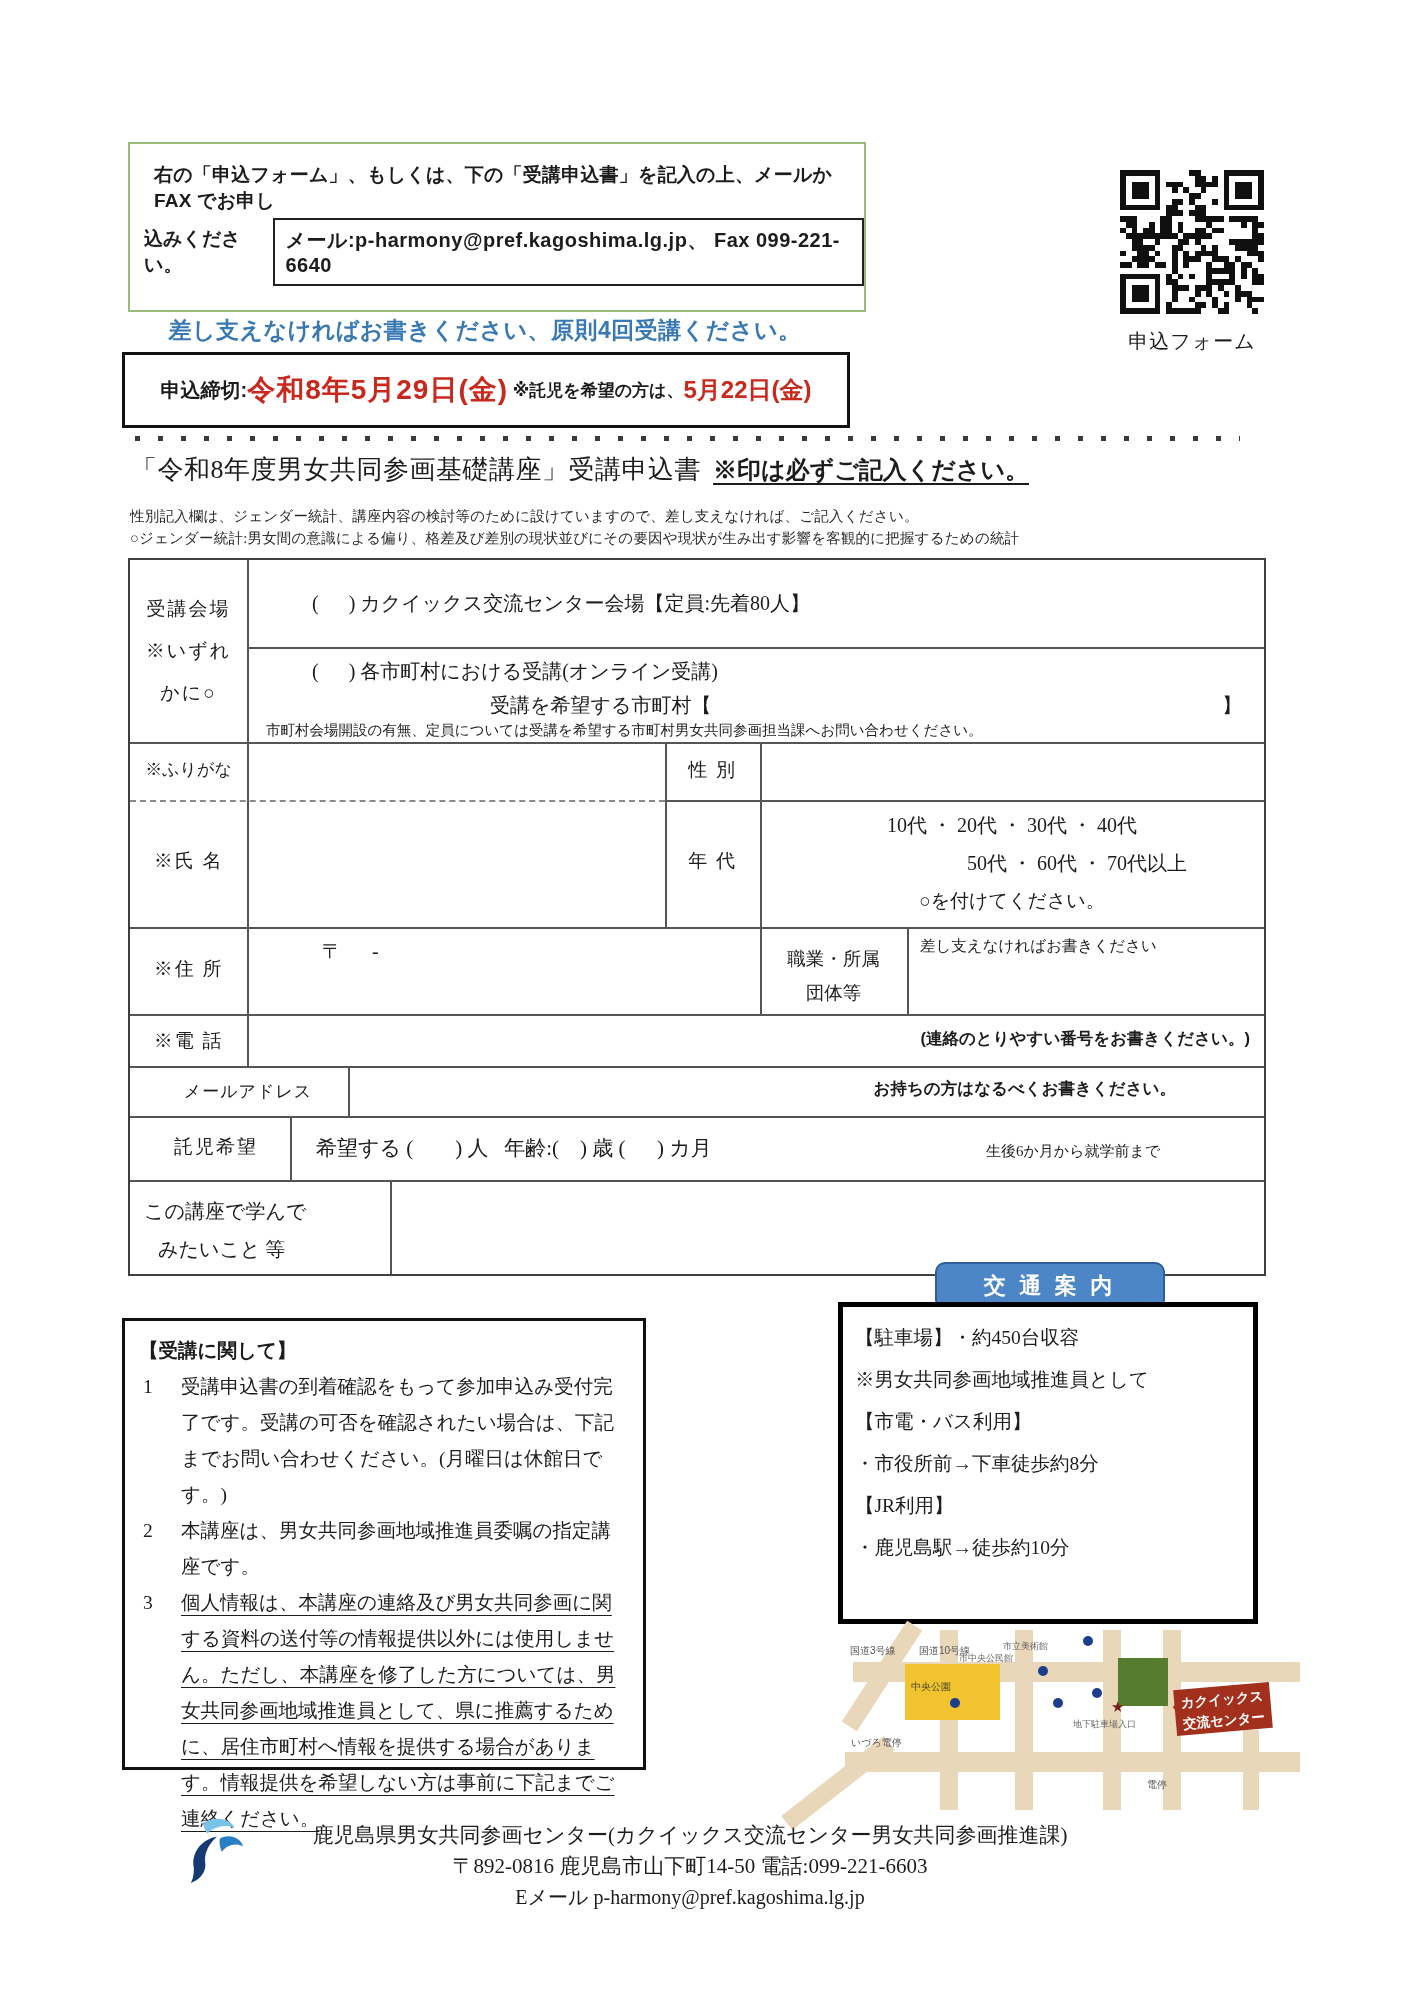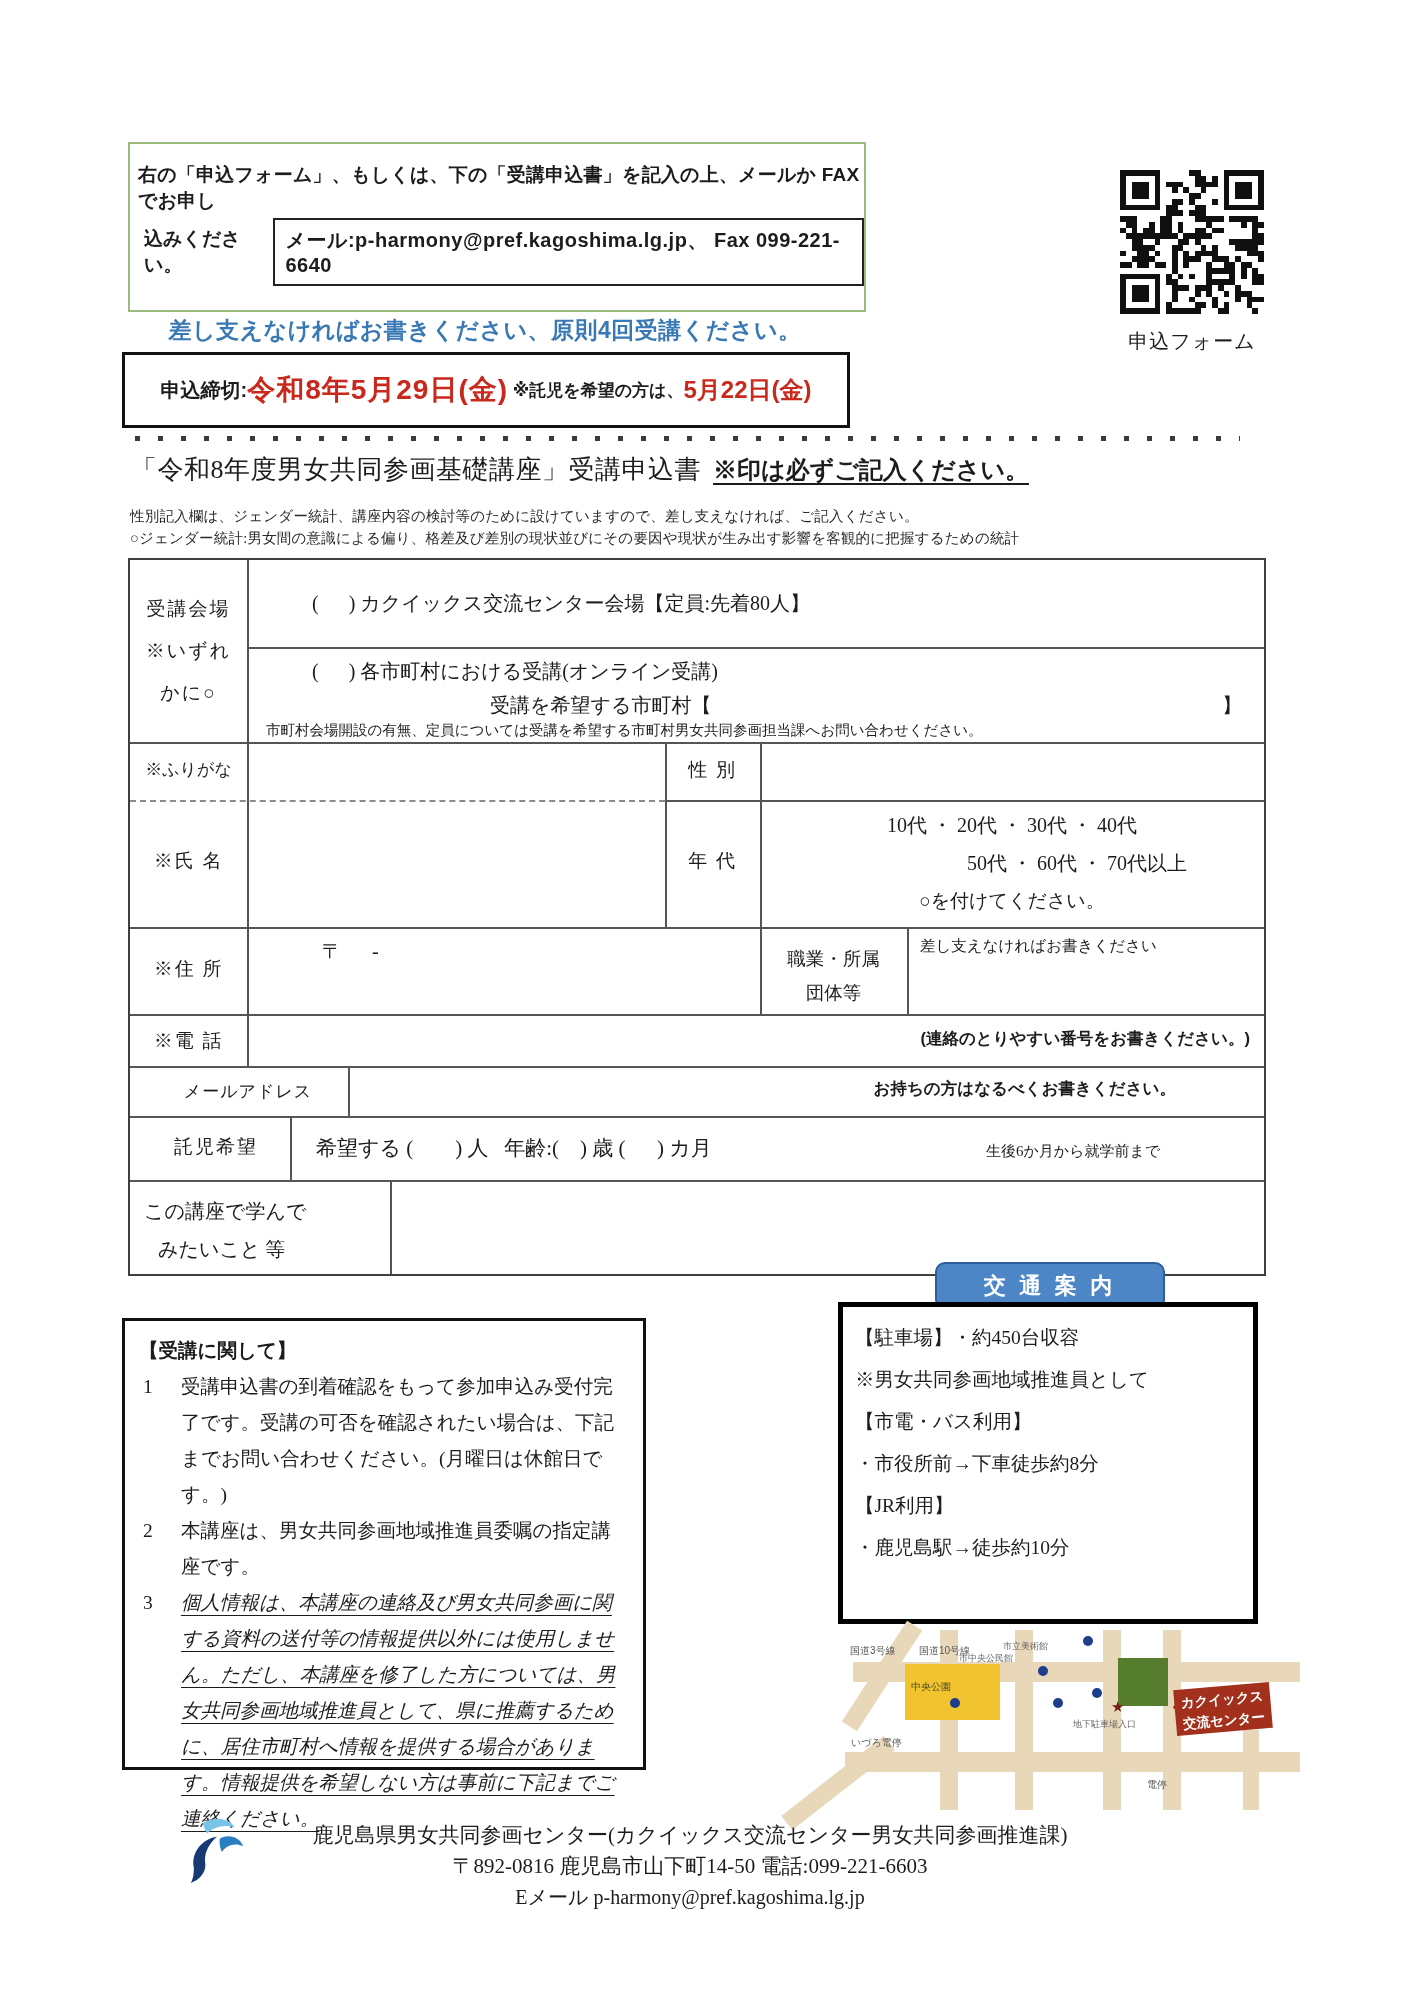--- a/index.html
+++ b/index.html
@@ -51,21 +51,21 @@
   .tbl-txt{font-size:20px;}
   .tbl-small{font-size:14.5px;color:#222;}
   .note-bold{font-family:"Liberation Sans","DejaVu Sans",sans-serif;font-weight:bold;font-size:16.5px;}
 
   
   .notes-box{left:122px;top:1318px;width:524px;height:452px;border:3px solid #111;padding:12px 14px;box-sizing:border-box;font-size:19.5px;line-height:36px;}
   .nb-title{font-weight:600;}
   .nb-item{display:flex;}
   .nb-num{width:38px;flex:none;padding-left:4px;}
   .nb-txt{flex:1;}
-  .nb-underline{text-decoration:underline;text-underline-offset:6px;text-decoration-thickness:1px;font-style:italic;}
+  .nb-underline{text-decoration:underline;text-underline-offset:6px;text-decoration-thickness:1px;}
 
   .access-tab{left:935px;top:1262px;width:226px;height:44px;background:var(--tab-blue,#4d86c6);border:2px solid #2e5d9b;border-radius:10px;
     color:#fff;font-weight:bold;font-size:22px;display:flex;align-items:center;justify-content:center;letter-spacing:4px;}
   .access-box{left:838px;top:1302px;width:420px;height:322px;border:5px solid #000;box-sizing:border-box;padding:10px 12px;font-size:19.5px;line-height:42px;background:#fff;}
 
   
   .map{left:845px;top:1630px;width:455px;height:180px;background:#fff;}
   .road{position:absolute;background:var(--map-road,#e9d7ba);}
   .map-label{position:absolute;font-size:10px;color:#555;font-family:"Liberation Sans","DejaVu Sans",sans-serif;white-space:nowrap;}
   .map-label.tiny{font-size:9px;color:#666;}
@@ -81,21 +81,21 @@
   
   .footer-lines{left:250px;top:1820px;width:880px;text-align:center;font-size:21px;line-height:31px;}
   .footer-logo{left:188px;top:1816px;width:58px;height:70px;}
 </style>
 </head>
 <body>
 
 <div class="page">
 
   <div class="abs green-box">
-    <div class="abs sans instr1" style="left:8px;top:18px;">右の「申込フォーム」、もしくは、下の「受講申込書」を記入の上、メールか FAX でお申し</div>
+    <div class="abs sans instr1" style="left:24px;top:18px;">右の「申込フォーム」、もしくは、下の「受講申込書」を記入の上、メールか FAX でお申し</div>
     <div class="abs instr2" style="left:14px;top:74px;">
       <span class="sans instr2-prefix">込みください。</span>
       <span class="sans contact-box">メール:p-harmony@pref.kagoshima.lg.jp、 Fax 099-221-6640</span>
     </div>
   </div>
 
   <div class="abs qr-wrap">
     <svg id="qr-svg" class="qr-svg" viewBox="0 0 25 25">
         <rect x="12" y="0" width="1" height="1"></rect>
         <rect x="13" y="0" width="1" height="1"></rect>

